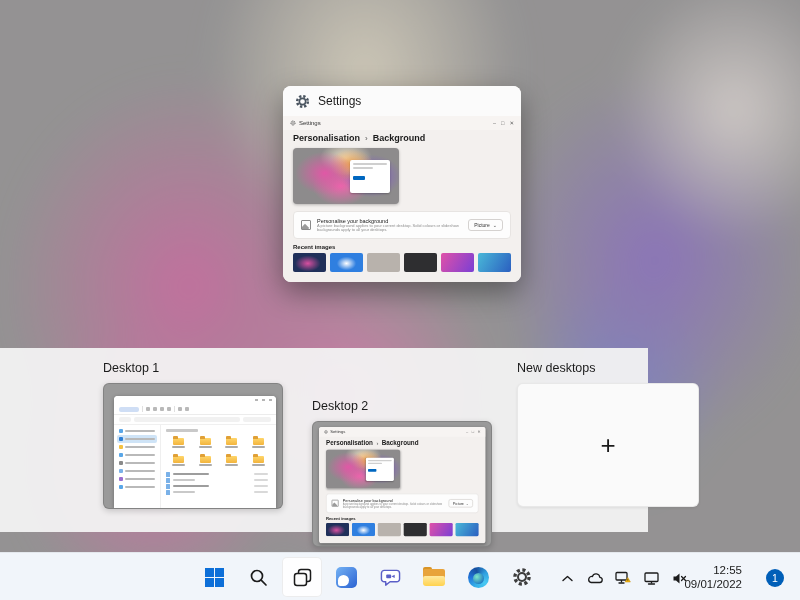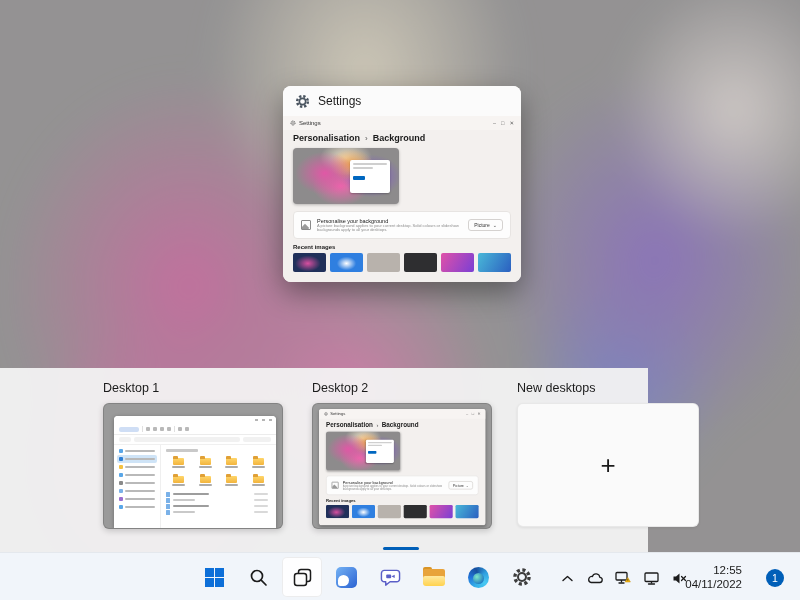--- a/index.html
+++ b/index.html
@@ -63,21 +63,21 @@
   .ms-thumbs{margin-top:3px;display:flex;gap:4px;}
   .ms-thumb{width:33px;height:19px;border-radius:2px;flex:none;}
   .mt1{background:radial-gradient(55% 60% at 45% 55%, #d84fa0 0%, rgba(216,79,160,0) 70%),#20305a;}
   .mt2{background:radial-gradient(45% 55% at 50% 55%, #ffffff 0%, rgba(255,255,255,0) 65%),#2f7fe0;}
   .mt3{background:#b8b2ac;}
   .mt4{background:#2e2e30;}
   .mt5{background:linear-gradient(120deg,#e051a8,#7a3fd4);}
   .mt6{background:linear-gradient(120deg,#49b8d8,#2b5fc0);}
 
   
-  .taskview-strip{position:absolute;left:0;top:368px;width:648px;height:184px;background:rgba(243,243,243,0.94);}
+  .taskview-strip{position:absolute;left:0;top:348px;width:648px;height:184px;background:rgba(243,243,243,0.94);}
   .desktop-group{position:absolute;top:13px;}
   .desktop-label{font-size:12.5px;color:#1b1b1b;margin-bottom:8px;}
   .desktop-thumb{width:178px;height:124px;border-radius:6px;overflow:hidden;position:relative;
     border:1px solid rgba(0,0,0,0.15);box-shadow:0 2px 6px rgba(0,0,0,0.18);background:#9a9a9a;}
   .desktop-indicator{position:absolute;left:71px;top:166px;width:36px;height:3px;border-radius:2px;}
   .new-desktop-card{width:180px;height:122px;border-radius:6px;background:#fafafa;border:1px solid rgba(0,0,0,0.07);
     display:flex;align-items:center;justify-content:center;box-shadow:0 1px 3px rgba(0,0,0,0.08);}
   .new-desktop-plus{font-size:26px;font-weight:300;color:#1b1b1b;}
 
   .thumb-settings-wrap{position:absolute;left:6px;top:5px;transform:scale(0.70);transform-origin:top left;
@@ -326,21 +326,21 @@
                     <span class="me-fbar2"></span>
                     <span class="me-fbar3"></span>
                   </div>
               </div>
             </div>
           </div>
         </div>
       </div>
     </div>
 
-    <div class="desktop-group" style="left:312px;">
+    <div class="desktop-group" style="left:312px;margin-top:38px;">
       <div class="desktop-label">Desktop 2</div>
       <div class="desktop-thumb bloom-small">
         <div class="thumb-settings-wrap">
           <div class="mini-settings">
             <div class="ms-titlebar">
               <div class="ms-tb-left">
                 <svg width="6" height="6" viewBox="0 0 24 24">
                   <circle cx="12" cy="12" r="8.5" fill="none" stroke="#666" stroke-width="4" stroke-dasharray="3.7 3.0"></circle>
                   <circle cx="12" cy="12" r="5" fill="none" stroke="#666" stroke-width="2.5"></circle>
                 </svg>
@@ -489,21 +489,21 @@
         <svg width="15" height="13" viewBox="0 0 15 13">
           <path d="M1.5 4.5 h2.5 l3.5 -3 v10 l-3.5 -3 h-2.5 z" fill="#1b1b1b"></path>
           <line x1="9.5" y1="4.5" x2="13.5" y2="8.5" stroke="#1b1b1b" stroke-width="1.2" stroke-linecap="round"></line>
           <line x1="13.5" y1="4.5" x2="9.5" y2="8.5" stroke="#1b1b1b" stroke-width="1.2" stroke-linecap="round"></line>
         </svg>
       </div>
     </div>
 
     <div class="tb-clock">
       <div>12:55</div>
-      <div>04/11/2022</div>
+      <div>09/01/2022</div>
     </div>
 
     <div class="tb-badge" style="background:#005fb8;">
       <span>1</span>
     </div>
   </div>
 
 </div>
 
 </body></html>

